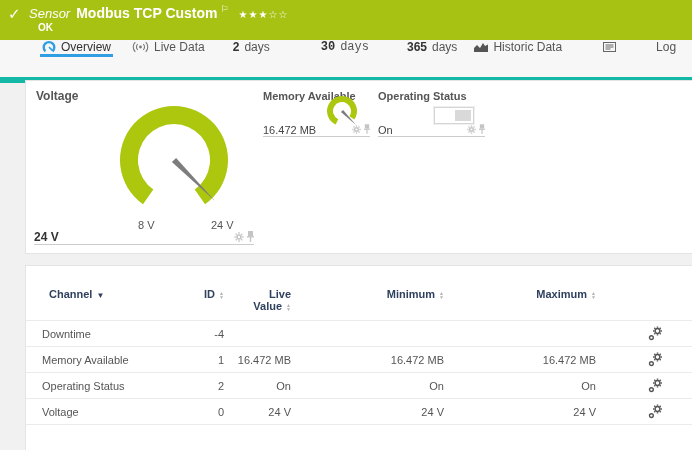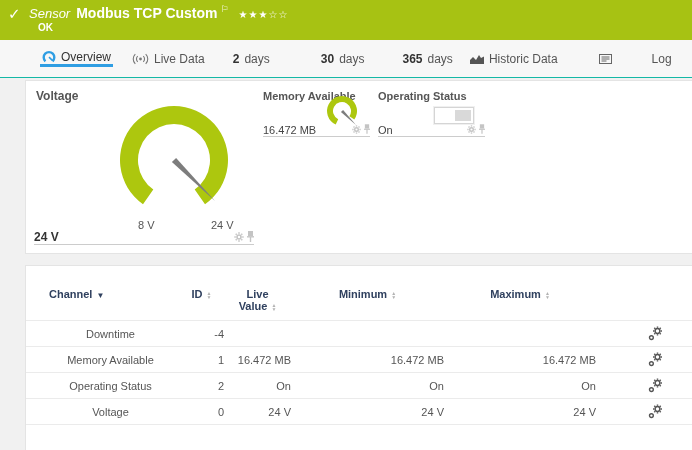--- a/index.html
+++ b/index.html
@@ -17,29 +17,29 @@
   .hdr .check{position:absolute;left:8px;top:5px;font-size:15px;font-weight:bold;}
   .hdr .line1{position:absolute;left:29px;top:4px;white-space:nowrap;}
   .hdr .kind{font-style:italic;font-size:13px;margin-right:6px;}
   .hdr .title{font-weight:bold;font-size:14px;}
   .hdr .flag{font-size:9px;vertical-align:top;margin-left:3px;}
   .hdr .stars{font-size:10px;margin-left:10px;letter-spacing:1px;}
   .hdr .status{position:absolute;left:38px;top:22px;font-size:10px;font-weight:bold;}
   
   .tabbar{
     position:absolute;left:0;top:40px;width:692px;height:37px;
-    background:#f7f7f7;border-bottom:1px solid #14b8a6;
-    display:flex;align-items:center;font-size:12px;color:#555;
+    background:#f7f7f7;border-bottom:6px solid #14b8a6;
+    display:flex;align-items:flex-start;font-size:12px;color:#555;
   }
   .tab{display:flex;align-items:center;gap:5px;padding:0 2px;cursor:pointer;white-space:nowrap;}
   .tab.active{border-bottom:3px solid #2f9ee3;color:#333;}
   .tab .num{font-weight:bold;color:#333;}
   .tab svg{display:block;}
   .t0{margin-left:40px;} .t1{margin-left:17px;} .t2{margin-left:24px;}
-  .t3{margin-left:47px;} .t4{margin-left:34px;} .t5{margin-left:13px;}
+  .t3{margin-left:47px;font-family:Liberation Mono, monospace;} .t4{margin-left:34px;} .t5{margin-left:13px;}
   .t6{margin-left:37px;gap:40px;} .t7{margin-left:22px;}
   
   .panel{position:absolute;background:#fff;border:1px solid #e4e4e4;border-right:none;}
   .panel-gauges{left:25px;top:80px;width:667px;height:172px;}
   .panel-table{left:25px;top:265px;width:667px;height:185px;}
   .blk-title{font-size:12px;font-weight:bold;color:#555;}
   
   .v-title{position:absolute;left:10px;top:8px;}
   .v-gauge{position:absolute;left:88px;top:16px;}
   .scale-lbl{position:absolute;top:138px;font-size:11px;color:#555;}
@@ -55,29 +55,29 @@
   .m-valrow{left:237px;top:40px;width:107px;height:15px;}
   
   .o-title{position:absolute;left:352px;top:9px;font-size:11px;}
   .o-switch{position:absolute;left:408px;top:26px;width:38px;height:15px;
     background:#fff;border:1px solid #d5d5d5;box-shadow:0 0 0 1px #f0f0f0;}
   .o-knob{position:absolute;right:2px;top:2px;bottom:2px;width:16px;background:#d9d9d9;}
   .o-valrow{left:352px;top:40px;width:107px;height:15px;}
   
   table.chan{border-collapse:collapse;table-layout:fixed;width:667px;margin-top:18px;font-size:11px;color:#555;}
   table.chan th{
-    color:#30415f;font-weight:bold;text-align:center;vertical-align:top;
+    color:#30415f;font-weight:bold;text-align:right;vertical-align:top;
     padding:4px 0 8px 0;font-size:11px;
   }
   table.chan th.c-channel{text-align:left;padding-left:23px;margin-left:44px;}
   table.chan td{
     text-align:right;height:25px;padding:0;
     border-top:1px solid #ebebeb;
   }
-  table.chan td.c-channel{text-align:center;padding-left:16px;color:#555;}
+  table.chan td.c-channel{text-align:left;padding-left:16px;color:#555;}
   table.chan tr.last td{border-bottom:1px solid #ebebeb;}
   table.chan td.c-icon,table.chan th.c-icon{text-align:left;padding-left:52px;}
   .sort{display:inline-flex;flex-direction:column;vertical-align:middle;
     font-size:5px;line-height:4px;color:#b3b3b3;margin-left:4px;}
   .caret{font-size:8px;color:#30415f;margin-left:4px;}
   .rowicon{display:inline-block;vertical-align:middle;}
 </style>
 </head>
 <body>
 

